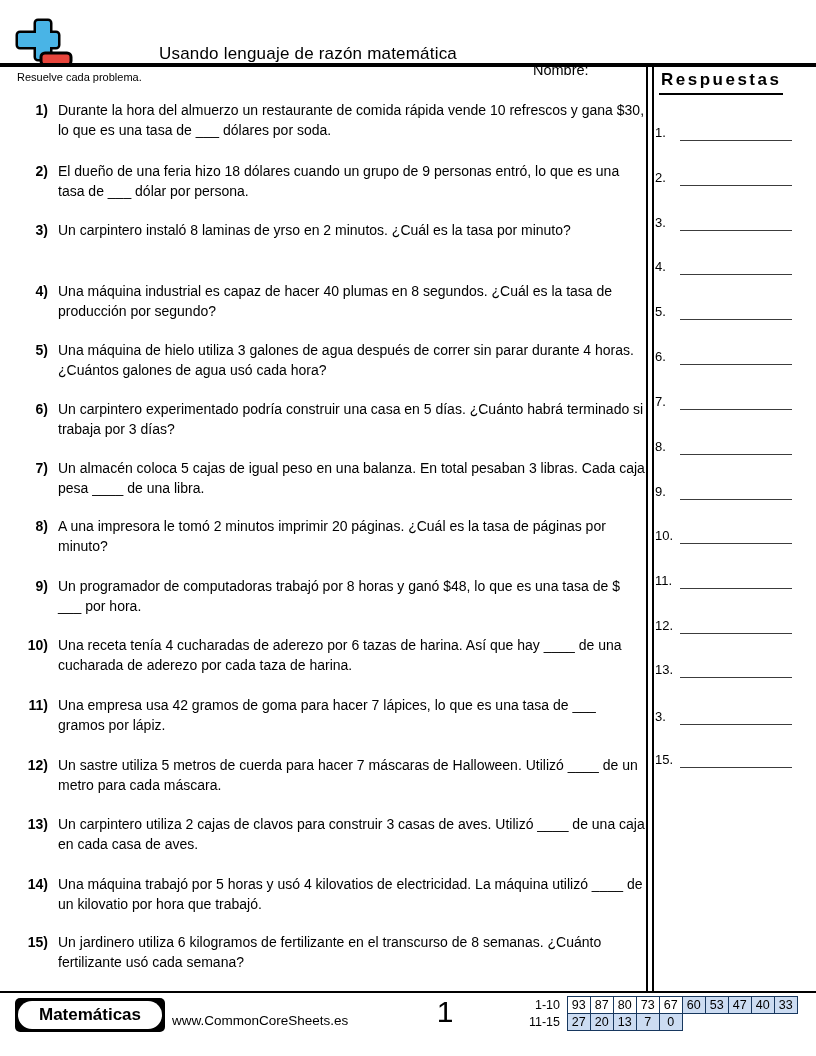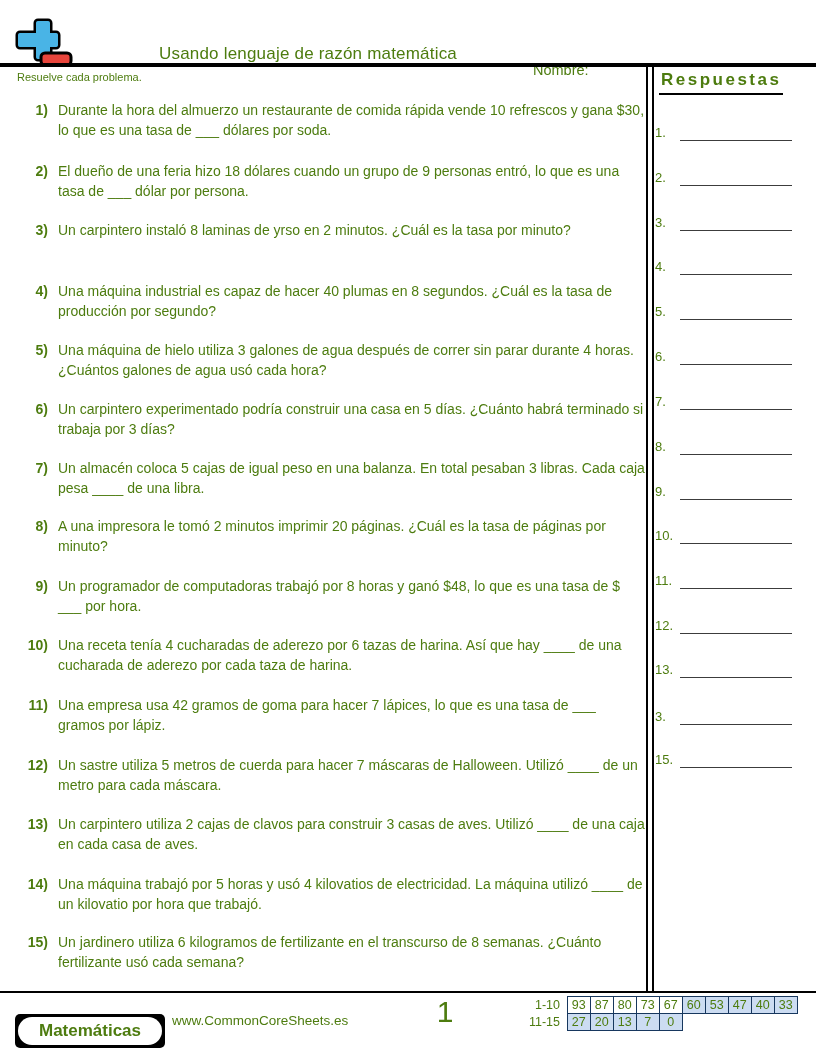--- a/index.html
+++ b/index.html
@@ -1,18 +1,18 @@
 <!DOCTYPE html>
 <html><head>
 <meta charset="utf-8">
 <style>
   html,body { margin:0; padding:0; background:#e8e8e8; }
   .page {
     position:relative; width:816px; height:1056px; margin:0 auto;
-    background:#ffffff; font-family:"Liberation Sans", sans-serif; color:#4d7c0f;
+    background:#ffffff; font-family:"Liberation Sans", sans-serif; color:#000000;
     overflow:hidden;
   }
   
   .logo { position:absolute; left:15px; top:18px; }
   .page-title { position:absolute; left:0; top:44px; width:616px; text-align:center;
     font-size:17px; letter-spacing:0.2px; }
   .name-label { position:absolute; left:533px; top:47px; font-size:14.5px;margin-top:15px; }
   .header-rule { position:absolute; left:0; top:63px; width:816px; height:4px; background:#000; }
   .instructions { position:absolute; left:17px; top:71px; font-size:11px; font-weight:normal; }
   
@@ -25,21 +25,21 @@
   .answer-row .anum { position:absolute; left:0; top:1px; }
   .answer-row .aline { position:absolute; left:25px; top:0; width:112px; height:16px;
     border-bottom:1.4px solid #3c3c3c; }
   
   .problem { position:absolute; left:18px; width:628px; font-size:14px; line-height:20px; }
   .problem .pnum { position:absolute; left:0; top:0; width:30px; text-align:right; font-weight:bold; }
   .problem .ptext { margin-left:40px; width:588px; }
   
   .footer-rule { position:absolute; left:0; top:991px; width:816px; height:2px; background:#000; }
   .brand-box { position:absolute; left:15px; top:998px; width:150px; height:34px;
-    background:#000; border-radius:5px;margin-top:16px; }
+    background:#000; border-radius:5px; }
   .brand-pill { position:absolute; left:3px; top:3px; width:144px; height:28px;
     background:#fff; border-radius:15px; display:flex; align-items:center; justify-content:center;
     font-size:17px; font-weight:bold; }
   .website { position:absolute; left:172px; top:1013px; font-size:13.5px; }
   .page-number { position:absolute; left:400px; top:995px; width:90px; text-align:center;
     font-size:30px; }
   .score-table { position:absolute; left:505px; top:996px; font-size:12.5px; }
   .score-row { display:flex; align-items:stretch; height:18px; }
   .score-label { width:55px; text-align:right; padding-right:8px; line-height:18px; }
   .cell { box-sizing:border-box; width:24.5px; height:18px; margin-left:-1.5px;

